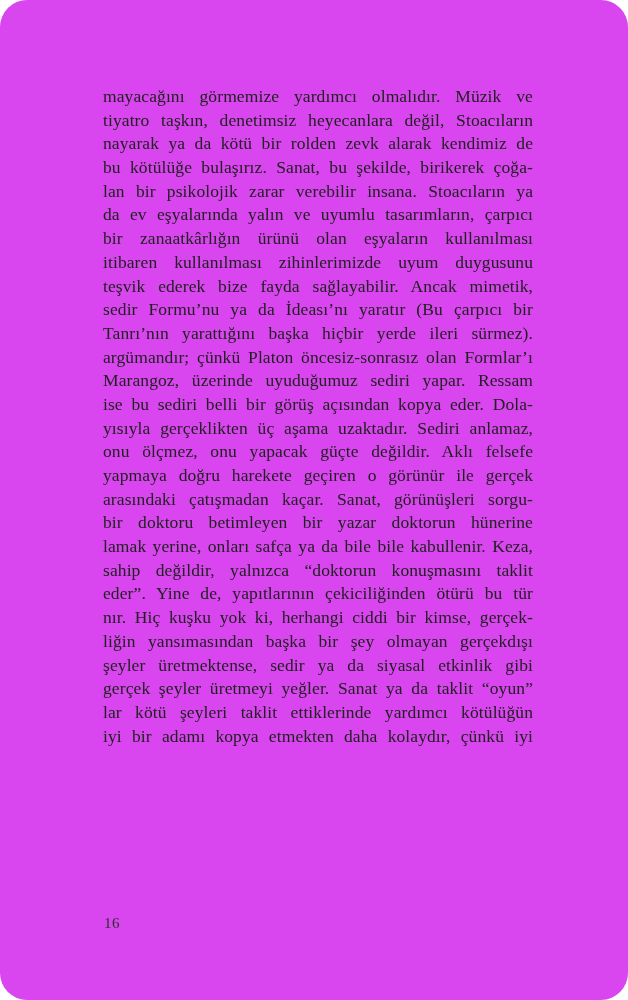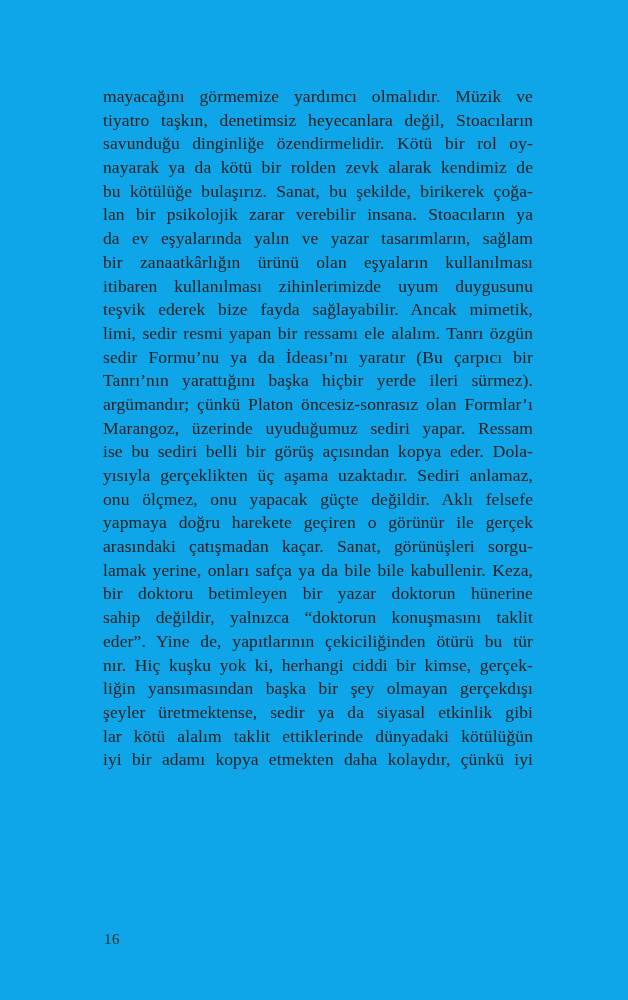--- a/index.html
+++ b/index.html
@@ -10,21 +10,22 @@
     width: 628px;
     height: 1000px;
     background: #ffffff;
     font-family: "Liberation Serif", "DejaVu Serif", serif;
     overflow: hidden;
   }
   .book-page {
     position: relative;
     width: 628px;
     height: 1000px;
-    background: #0ea5e9;
+    background: #d946ef;
+    border-radius: 27px;
   }
   .text-block {
     position: absolute;
     left: 103px;
     top: 85px;
     width: 430px;
     color: #212121;
     font-size: 17.5px;
     line-height: 23.7px;
     letter-spacing: 0.1px;
@@ -35,52 +36,50 @@
     height: 23.7px;
     white-space: nowrap;
   }
   .page-number {
     position: absolute;
     left: 104px;
     top: 915px;
     font-size: 15px;
     color: #2e2e2e;
     letter-spacing: 0.5px;
-    margin-top: 16px;
   }
 </style>
 </head>
 <body>
 
 <div class="book-page">
   <div class="text-block">
       <div class="line">mayacağını görmemize yardımcı olmalıdır. Müzik ve</div>
       <div class="line">tiyatro taşkın, denetimsiz heyecanlara değil, Stoacıların</div>
-      <div class="line">savunduğu dinginliğe özendirmelidir. Kötü bir rol oy-</div>
       <div class="line">nayarak ya da kötü bir rolden zevk alarak kendimiz de</div>
       <div class="line">bu kötülüğe bulaşırız. Sanat, bu şekilde, birikerek çoğa-</div>
       <div class="line">lan bir psikolojik zarar verebilir insana. Stoacıların ya</div>
-      <div class="line">da ev eşyalarında yalın ve yazar tasarımların, sağlam</div>
+      <div class="line">da ev eşyalarında yalın ve uyumlu tasarımların, çarpıcı</div>
       <div class="line">bir zanaatkârlığın ürünü olan eşyaların kullanılması</div>
       <div class="line">itibaren kullanılması zihinlerimizde uyum duygusunu</div>
       <div class="line">teşvik ederek bize fayda sağlayabilir. Ancak mimetik,</div>
-      <div class="line">limi, sedir resmi yapan bir ressamı ele alalım. Tanrı özgün</div>
       <div class="line">sedir Formu’nu ya da İdeası’nı yaratır (Bu çarpıcı bir</div>
       <div class="line">Tanrı’nın yarattığını başka hiçbir yerde ileri sürmez).</div>
       <div class="line">argümandır; çünkü Platon öncesiz-sonrasız olan Formlar’ı</div>
       <div class="line">Marangoz, üzerinde uyuduğumuz sediri yapar. Ressam</div>
       <div class="line">ise bu sediri belli bir görüş açısından kopya eder. Dola-</div>
       <div class="line">yısıyla gerçeklikten üç aşama uzaktadır. Sediri anlamaz,</div>
       <div class="line">onu ölçmez, onu yapacak güçte değildir. Aklı felsefe</div>
       <div class="line">yapmaya doğru harekete geçiren o görünür ile gerçek</div>
       <div class="line">arasındaki çatışmadan kaçar. Sanat, görünüşleri sorgu-</div>
+      <div class="line">bir doktoru betimleyen bir yazar doktorun hünerine</div>
       <div class="line">lamak yerine, onları safça ya da bile bile kabullenir. Keza,</div>
-      <div class="line">bir doktoru betimleyen bir yazar doktorun hünerine</div>
       <div class="line">sahip değildir, yalnızca “doktorun konuşmasını taklit</div>
       <div class="line">eder”. Yine de, yapıtlarının çekiciliğinden ötürü bu tür</div>
       <div class="line">nır. Hiç kuşku yok ki, herhangi ciddi bir kimse, gerçek-</div>
       <div class="line">liğin yansımasından başka bir şey olmayan gerçekdışı</div>
       <div class="line">şeyler üretmektense, sedir ya da siyasal etkinlik gibi</div>
-      <div class="line">lar kötü alalım taklit ettiklerinde dünyadaki kötülüğün</div>
+      <div class="line">gerçek şeyler üretmeyi yeğler. Sanat ya da taklit “oyun”</div>
+      <div class="line">lar kötü şeyleri taklit ettiklerinde yardımcı kötülüğün</div>
       <div class="line">iyi bir adamı kopya etmekten daha kolaydır, çünkü iyi</div>
     </div>
   <div class="page-number">16</div>
 </div>
 
 </body></html>

